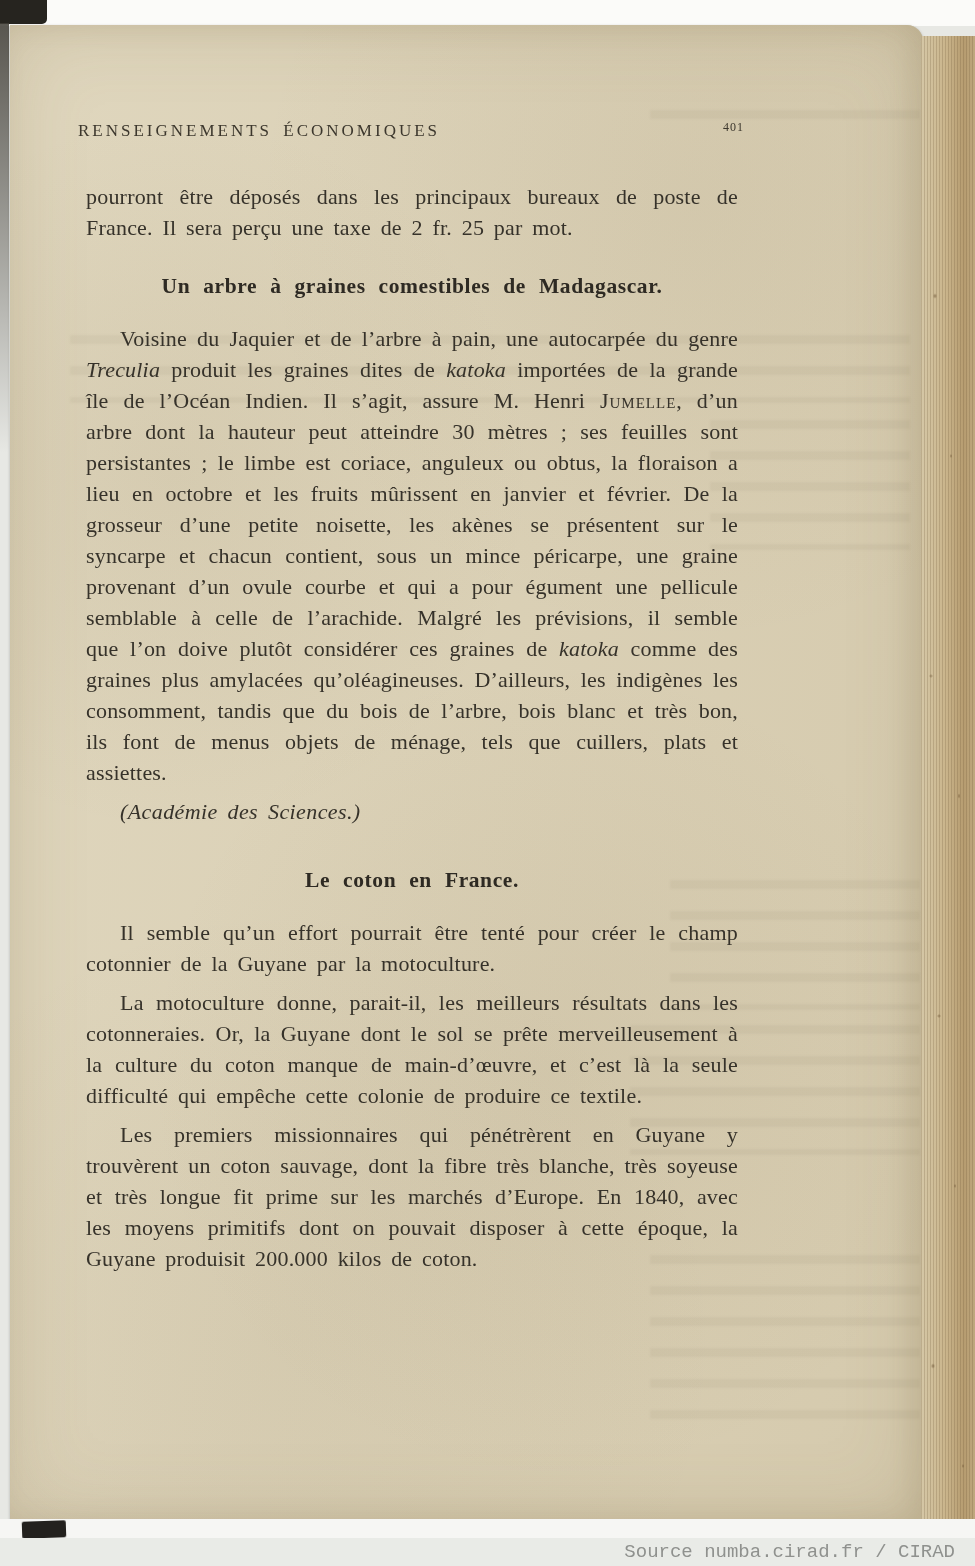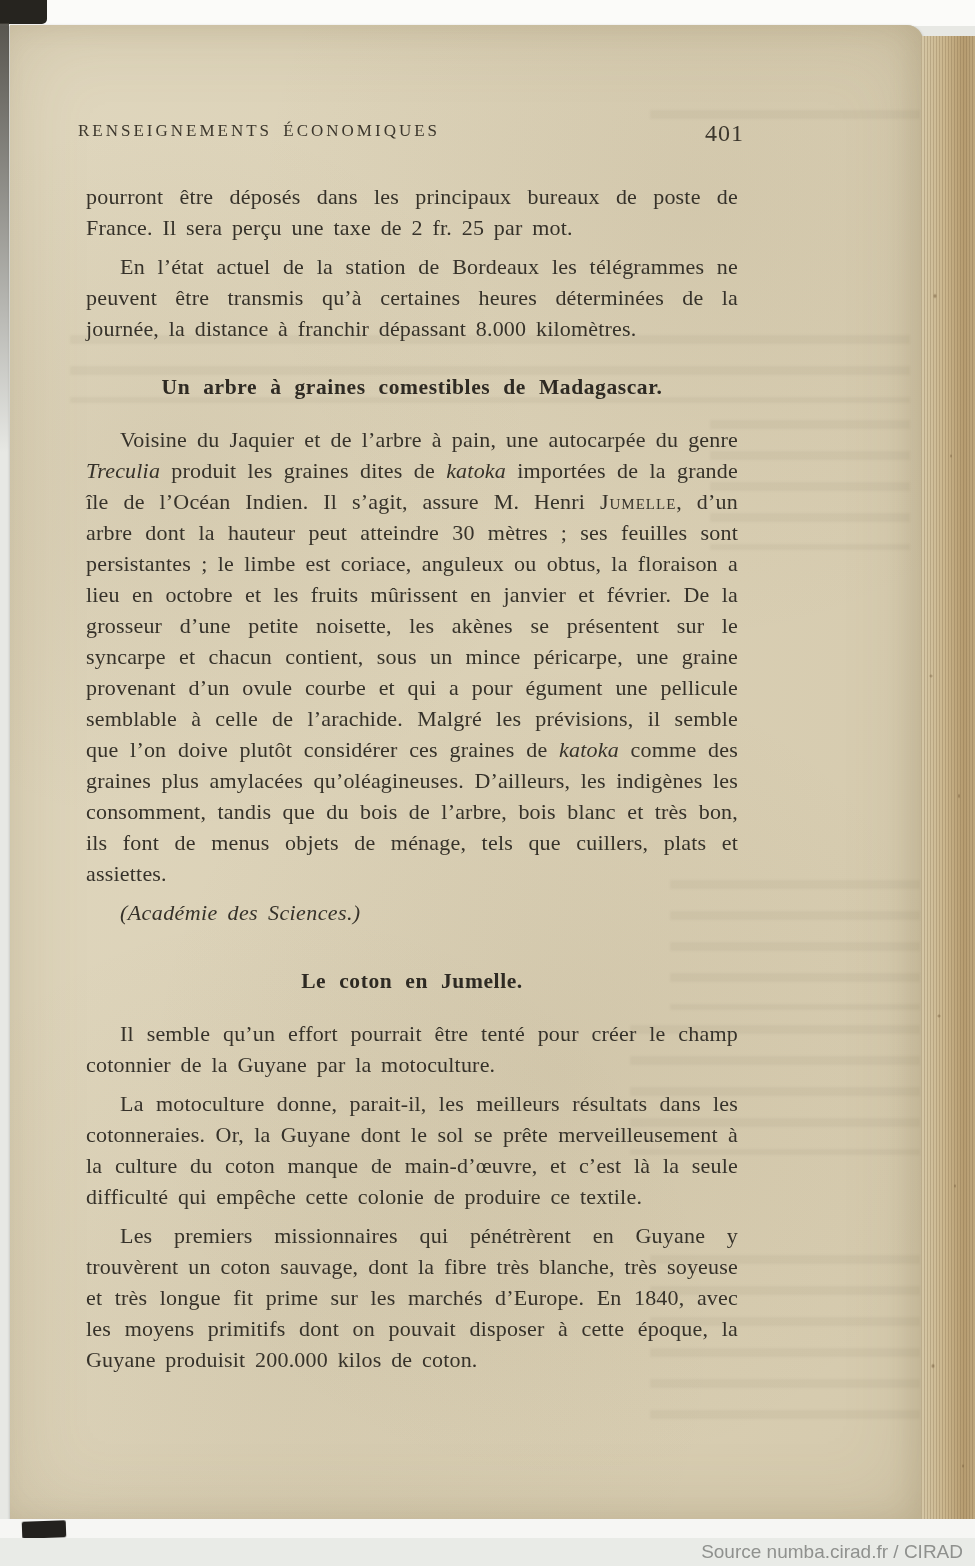--- a/index.html
+++ b/index.html
@@ -80,41 +80,41 @@
     border-radius: 2px;
     transform: rotate(-2deg);
     filter: blur(.4px);
   }
   .footer-bar {
     position: absolute; left: 0; top: 1538px;
     width: 100%; height: 28px;
     background: #e9ebe7;
     box-sizing: border-box;
     display: flex; align-items: center; justify-content: flex-end;
-    padding-right: 12px;
-    font-family: Liberation Sans, sans-serif;
+    padding-right: 20px;
+    font-family: Liberation Mono, monospace;
     font-size: 19px;
     color: #8f918e;
   }
 
   
   .running-head-row {
     position: absolute; left: 68px; top: 96px;
     width: 668px; height: 28px;
   }
   .running-head {
     width: 100%;
     font-size: 17px;
     letter-spacing: 3px;
     word-spacing: 4px;
     color: #3c372d;
   }
   .page-number {
     position: absolute; right: 2px; top: -1px;
-    font-size: 24px;
+    font-size: 12px;
     letter-spacing: 1px;
     color: #3c372d;
   }
 
   
   .text-block {
     position: absolute; left: 68px; top: 148px;
     width: 668px;
     color: #36322a;
     font-size: 22px;
@@ -183,29 +183,28 @@
 
   <div class="running-head-row">
     <div class="running-head">RENSEIGNEMENTS ÉCONOMIQUES</div>
     <div class="page-number">401</div>
   </div>
 
   <div class="text-block">
 
     <p class="cont">pourront être déposés dans les principaux bureaux de poste de France. Il sera perçu une taxe de 2 fr. 25 par mot.</p>
 
-    <p>En l’état actuel de la station de Bordeaux les télégrammes ne peuvent être transmis qu’à certaines heures déterminées de la journée, la distance à franchir dépassant 8.000 kilomètres.</p>
 
     <h2 class="article-heading">Un arbre à graines comestibles de Madagascar.</h2>
 
     <p><span>Voisine du Jaquier et de l’arbre à pain, une autocarpée du genre </span><span class="italic">Treculia</span><span> produit les graines dites de </span><span class="italic">katoka</span><span> importées de la grande île de l’Océan Indien. Il s’agit, assure M. Henri </span><span class="smallcaps">Jumelle</span><span>, d’un arbre dont la hauteur peut atteindre 30 mètres ; ses feuilles sont persistantes ; le limbe est coriace, anguleux ou obtus, la floraison a lieu en octobre et les fruits mûrissent en janvier et février. De la grosseur d’une petite noisette, les akènes se présentent sur le syncarpe et chacun contient, sous un mince péricarpe, une graine provenant d’un ovule courbe et qui a pour égument une pellicule semblable à celle de l’arachide. Malgré les prévisions, il semble que l’on doive plutôt considérer ces graines de </span><span class="italic">katoka</span><span> comme des graines plus amylacées qu’oléagineuses. D’ailleurs, les indigènes les consomment, tandis que du bois de l’arbre, bois blanc et très bon, ils font de menus objets de ménage, tels que cuillers, plats et assiettes.</span></p>
 
     <p class="attribution">(Académie des Sciences.)</p>
 
-    <h2 class="article-heading second">Le coton en Jumelle.</h2>
+    <h2 class="article-heading second">Le coton en France.</h2>
 
     <p>Il semble qu’un effort pourrait être tenté pour créer le champ cotonnier de la Guyane par la motoculture.</p>
     <p>La motoculture donne, parait-il, les meilleurs résultats dans les cotonneraies. Or, la Guyane dont le sol se prête merveilleusement à la culture du coton manque de main-d’œuvre, et c’est là la seule difficulté qui empêche cette colonie de produire ce textile.</p>
     <p>Les premiers missionnaires qui pénétrèrent en Guyane y trouvèrent un coton sauvage, dont la fibre très blanche, très soyeuse et très longue fit prime sur les marchés d’Europe. En 1840, avec les moyens primitifs dont on pouvait disposer à cette époque, la Guyane produisit 200.000 kilos de coton.</p>
 
 
   </div>
 </div>
 
 <div class="fore-edge"></div>

